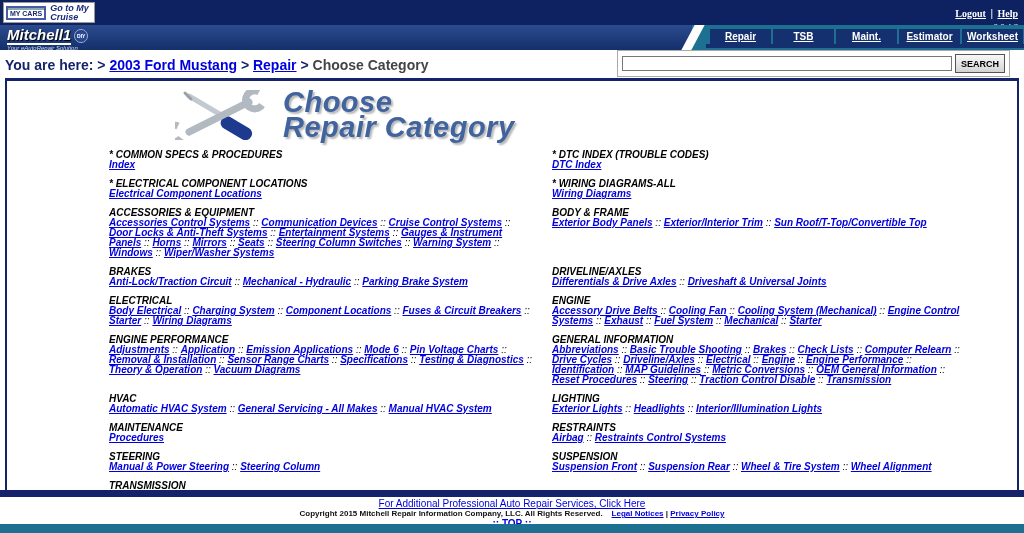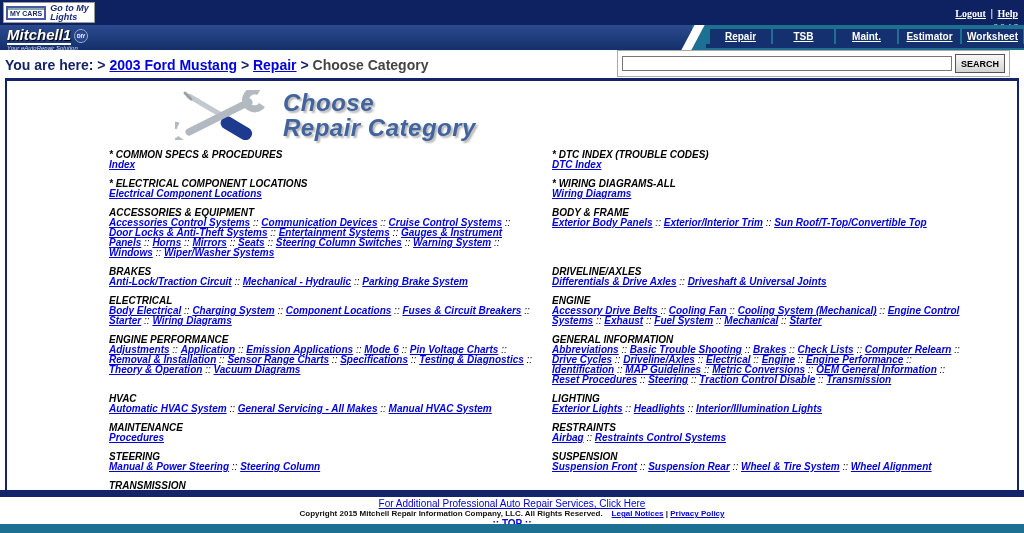--- a/index.html
+++ b/index.html
@@ -46,21 +46,21 @@
   .searchbox { position:absolute; right:14px; top:0; background:#fff; border:1px solid #aaa;
     padding:3px 4px; display:flex; gap:3px; align-items:center; }
   .search-input { width:330px; height:15px; border:1px solid #777; font-size:10px; padding:0 2px; }
   .search-btn { font-size:9px; font-weight:bold; color:#000; height:19px; padding:2px 5px;
     background:linear-gradient(#f8f8f8,#d4d4d4); border:1px solid #555; cursor:pointer; }
 
   
   .main { margin:0 5px; border:2px solid #15246a; border-top-width:3px; border-bottom:none;
     background:#fff; height:412px; overflow:hidden; }
   .title-block { display:flex; align-items:center; gap:16px; margin:8px 0 2px 168px; height:52px; }
-  .title-text { font-style:italic; font-weight:bold; color:#41639e; font-size:24px;
+  .title-text { font-style:italic; font-weight:bold; color:#41639e; font-size:29px;
     line-height:25px; text-shadow:2px 2px 2px #b6b6b6; letter-spacing:0.5px; }
 
   .category-grid { display:grid; grid-template-columns:443px 432px; margin:8px 0 0 102px;font-style:italic; }
   .cat-cell { padding-right:16px; margin-bottom:8px; }
   .cat-heading { font-size:10px; font-weight:bold; color:#000; line-height:11px; }
   .cat-links { font-size:10px; line-height:10px; color:#000; }
   .cat-links a { color:#0000dd; font-weight:bold; text-decoration:underline; cursor:pointer; }
   .sep { color:#000; }
 
   
@@ -77,21 +77,21 @@
 </head>
 <body>
 
 <div class="page">
 
   <div class="topbar">
     <div class="garage-btn">
       <span class="plate">MY CARS</span>
       <span class="garage-text">
         <span>Go to My</span><br>
-        <span>Lights</span>
+        <span>Cruise</span>
       </span>
     </div>
     <div class="top-right">
       <span class="top-links">
         <a>Logout</a>
         <span class="pipe">|</span>
         <a>Help</a>
       </span>
       <div class="version">v2.2.4.7</div>
     </div>

